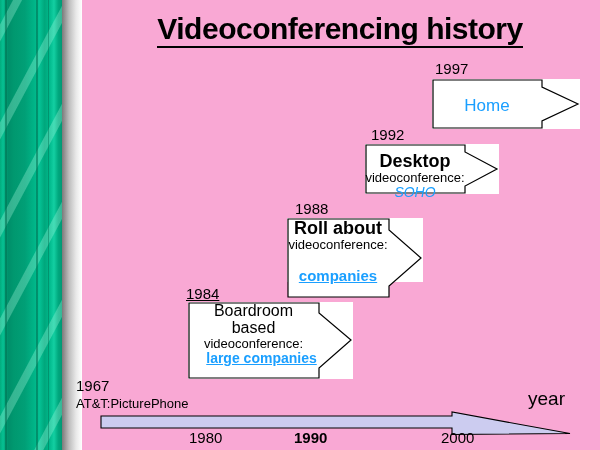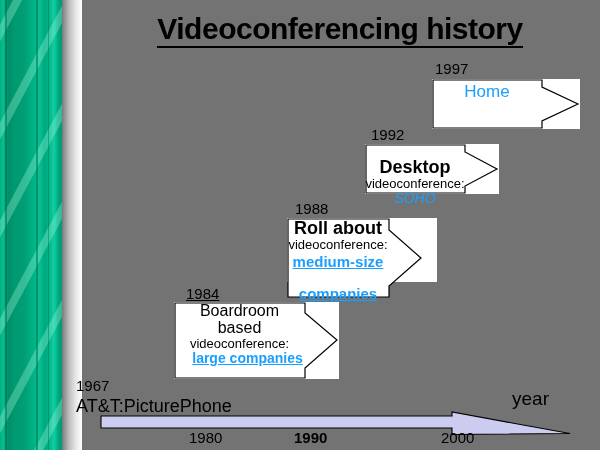--- a/index.html
+++ b/index.html
@@ -4,21 +4,21 @@
 <style>
   html, body {
     margin: 0;
     padding: 0;
     background: #ffffff;
   }
   #slide {
     position: relative;
     width: 600px;
     height: 450px;
-    background: #737373;
+    background: #f9a8d4;
     overflow: hidden;
     font-family: "Liberation Sans", sans-serif;
     color: #000000;
   }
 
   
   #sidebar {
     position: absolute;
     left: 0; top: 0;
     width: 62px; height: 450px;
@@ -159,21 +159,21 @@
   
   #timeline-arrow {
     position: absolute;
     left: 95px;
     top: 405px;
     width: 485px;
     height: 40px;
   }
   #year-axis-label {
     position: absolute;
-    left: 512px;
+    left: 528px;
     top: 388px;
     font-size: 19px;
     color: #000;
     white-space: nowrap;
   }
   .tick-label {
     position: absolute;
     top: 429px;
     font-size: 15px;
     color: #000;
@@ -183,21 +183,21 @@
     position: absolute;
     left: 76px;
     top: 377px;
     font-size: 15px;
     white-space: nowrap;
   }
   #origin-text {
     position: absolute;
     left: 76px;
     top: 396px;
-    font-size: 18px;
+    font-size: 13px;
     white-space: nowrap;
   }
 </style>
 </head>
 <body>
 
 <div id="slide">
 
   <div id="sidebar">
     <div class="band-base"></div>
@@ -207,51 +207,50 @@
   <div id="sidebar-shadow"></div>
 
   <div id="title"><span>Videoconferencing history</span></div>
 
   <div class="year-label" style="left:435px; top:60px;">1997</div>
   <div class="callout" style="left:432px; top:79px; width:148px; height:50px;">
     <svg width="148" height="50" viewBox="0 0 148 50">
       <polygon points="1,1 110,1 110,8 146,25 110,42 110,49 1,49" fill="#ffffff" stroke="#000000" stroke-width="1.2"></polygon>
     </svg>
     <div class="content" style="width:110px; padding-top:3px;">
-      <div class="ln-accent" style="font-size:17px; margin-top:1px;">Home</div>
+      <div class="ln-accent" style="font-size:17px; margin-top:15px;">Home</div>
     </div>
   </div>
 
   <div class="year-label" style="left:371px; top:126px;">1992</div>
   <div class="callout" style="left:365px; top:144px; width:134px; height:50px;">
     <svg width="134" height="50" viewBox="0 0 134 50">
       <polygon points="1,1 100,1 100,8 132,25 100,42 100,49 1,49" fill="#ffffff" stroke="#000000" stroke-width="1.2"></polygon>
     </svg>
-    <div class="content" style="width:100px; padding-top:14px;">
+    <div class="content" style="width:100px; padding-top:8px;">
       <div class="ln-head">Desktop</div>
       <div class="ln-sub">videoconference:</div>
       <div class="ln-accent-i">SOHO</div>
     </div>
   </div>
 
   <div class="year-label" style="left:295px; top:200px;">1988</div>
-  <div class="callout" style="left:287px; top:218px; width:136px; height:64px;padding-left:14px;">
+  <div class="callout" style="left:287px; top:218px; width:136px; height:64px;">
     <svg width="136" height="80" viewBox="0 0 136 80">
       <polygon points="1,1 102,1 102,12 134,40 102,68 102,79 1,79" fill="#ffffff" stroke="#000000" stroke-width="1.2"></polygon>
     </svg>
     <div class="content" style="width:102px; padding-top:1px;">
       <div class="ln-head">Roll about</div>
       <div class="ln-sub">videoconference:</div>
-      <div class="ln-accent-b" style="margin-top:2px;">medium-size</div>
       <div class="ln-accent-b" style="margin-top:16px;">companies</div>
     </div>
   </div>
 
   <div class="year-label" style="left:186px; top:285px; text-decoration:underline;">1984</div>
-  <div class="callout" style="left:174px; top:302px; width:165px; height:77px;">
+  <div class="callout" style="left:188px; top:302px; width:165px; height:77px;">
     <svg width="165" height="77" viewBox="0 0 165 77">
       <polygon points="1,1 131,1 131,11 163,38 131,66 131,76 1,76" fill="#ffffff" stroke="#000000" stroke-width="1.2"></polygon>
     </svg>
     <div class="content" style="width:131px; padding-top:1px;">
       <div class="ln-head-plain">Boardroom</div>
       <div class="ln-head-plain">based</div>
       <div class="ln-sub">videoconference:</div>
       <div class="ln-accent-b" style="font-size:14px;margin-left:16px;">large companies</div>
     </div>
   </div>

